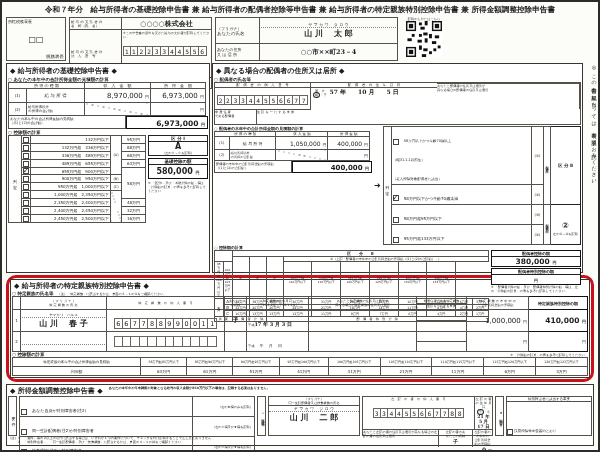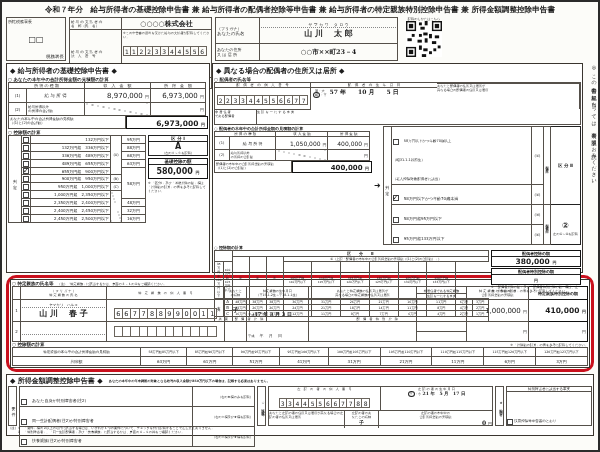--- a/index.html
+++ b/index.html
@@ -448,20 +448,21 @@
             <div style="font-size:7.5px;min-height:9px"><span></span> <span class="yen r">円</span></div>
           </div>
           <div class="t32">※ 「配偶者控除の額」及び「配偶者特別控除の額」欄は、左の「控除額の計算」の表を参考に記載してください。</div>
         </div>
       </div>
     </div>
   </div>
 
   <div class="red-wrap">
     <div class="sec" style="border-width:1px;padding:1px">
+      <div class="sec-t" style="padding:0 2px">◆ 給与所得者の特定親族特別控除申告書 ◆</div>
       <div style="display:flex;gap:4px;align-items:baseline">
         <div class="t45 b">○ 特定親族の氏名等</div>
         <div class="t32">（注）「特定親族」に該当するかは、裏面の３－１の①をご確認ください。</div>
       </div>
       <table style="width:100%">
         <tbody>
             <tr class="c t32" style="height:13px">
           <td style="width:8px"></td>
           <td class="pre" style="width:86px">（ フ リ ガ ナ ）
 特 定 親 族 の 氏 名</td>
@@ -544,21 +545,21 @@
               <td class="c">11万円</td>
               <td class="c">6万円</td>
               <td class="c">3万円</td>
             </tr>
       </tbody>
         </table>
     </div>
   </div>
 
   <div class="sec" style="margin-top:2px;padding:1px">
-    <div style="display:flex;gap:4px;align-items:center">
+    <div style="display:flex;gap:4px;align-items:flex-start">
       <div class="sec-t" style="padding:0 2px">◆ 所得金額調整控除申告書 ◆</div>
       <div class="t32 b">あなたの本年中の年末調整の対象となる給与の収入金額が850万円以下の場合は、記載する必要はありません。</div>
     </div>
     <div style="display:flex;gap:2px;height:40px">
       <div class="v t4 c" style="width:9px;border:1px solid #55504a">要　件</div>
       <table style="width:236px">
         <tbody>
             <tr>
               <td><span class="chk">
                   <b></b>
@@ -574,20 +575,26 @@
         <tr>
               <td><span class="chk">
                   <b></b>
                 </span> <span class="t4">扶養親族(注2)が特別障害者</span></td>
               <td class="t32 r">（右の☆欄及び★欄を記載）</td>
             </tr>
 
       </tbody>
         </table>
       <div class="v t35 c" style="width:9px;border:1px solid #55504a">☆扶養親族等</div>
+      <div style="width:92px;border:1px solid #55504a">
+        <div class="t32 pre c" style="border-bottom:1px solid #55504a">（フリガナ）
+同一生計配偶者又は扶養親族の氏名</div>
+        <div class="t4 c" style="border-bottom:1px dotted #888">ヤ マ カ ワ　 ジ ロ ウ</div>
+        <div class="t8 c hand">山 川　 二 郎</div>
+      </div>
       <div style="flex:1;border:1px solid #55504a">
         <div style="display:flex;border-bottom:1px solid #55504a">
           <div style="width:112px;border-right:1px solid #55504a">
             <div class="t32 c">左　記　の　者　の　個　人　番　号</div>
             <div class="dgs c"><span class="dg">3</span><span class="dg">3</span><span class="dg">4</span><span class="dg">4</span><span class="dg">5</span><span class="dg">5</span><span class="dg">6</span><span class="dg">6</span><span class="dg">7</span><span class="dg">7</span><span class="dg">8</span><span class="dg">8</span></div>
           </div>
           <div style="flex:1">
             <div class="t32 c">左 記 の 者 の 生 年 月 日</div>
             <div class="t45 c"><span style="border:1px solid #222;border-radius:50%;padding:0 1px" class="t32">平</span><span class="t32">・令</span> <span class="hand">21 年　5 月　17 日</span></div>
           </div>

